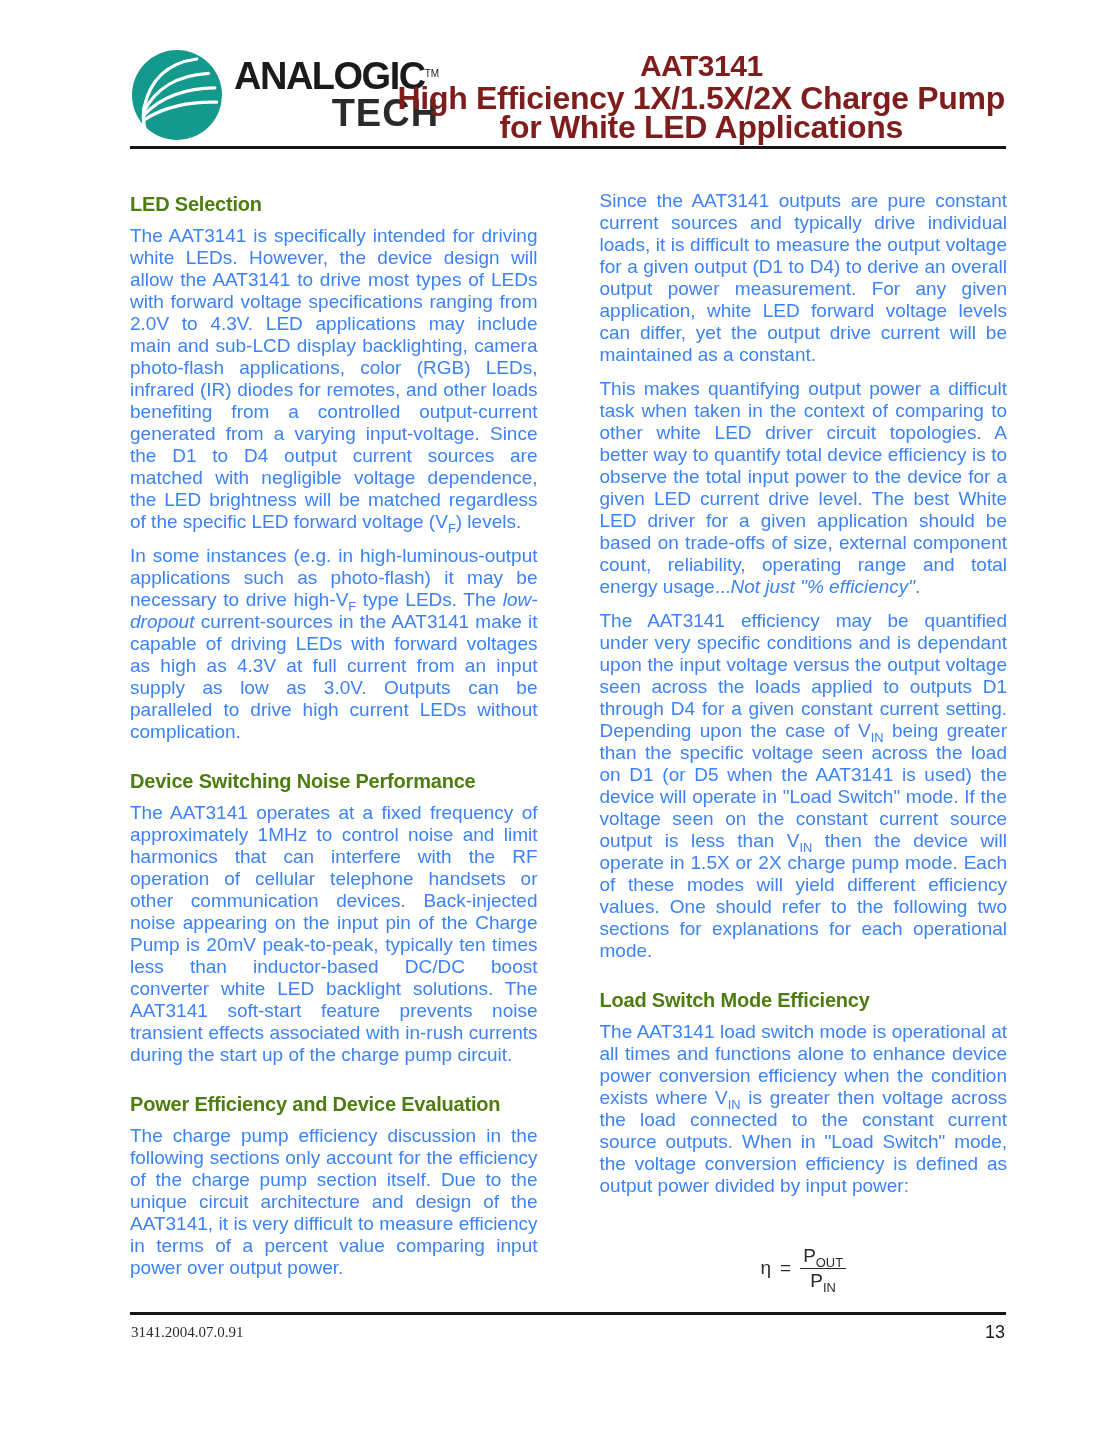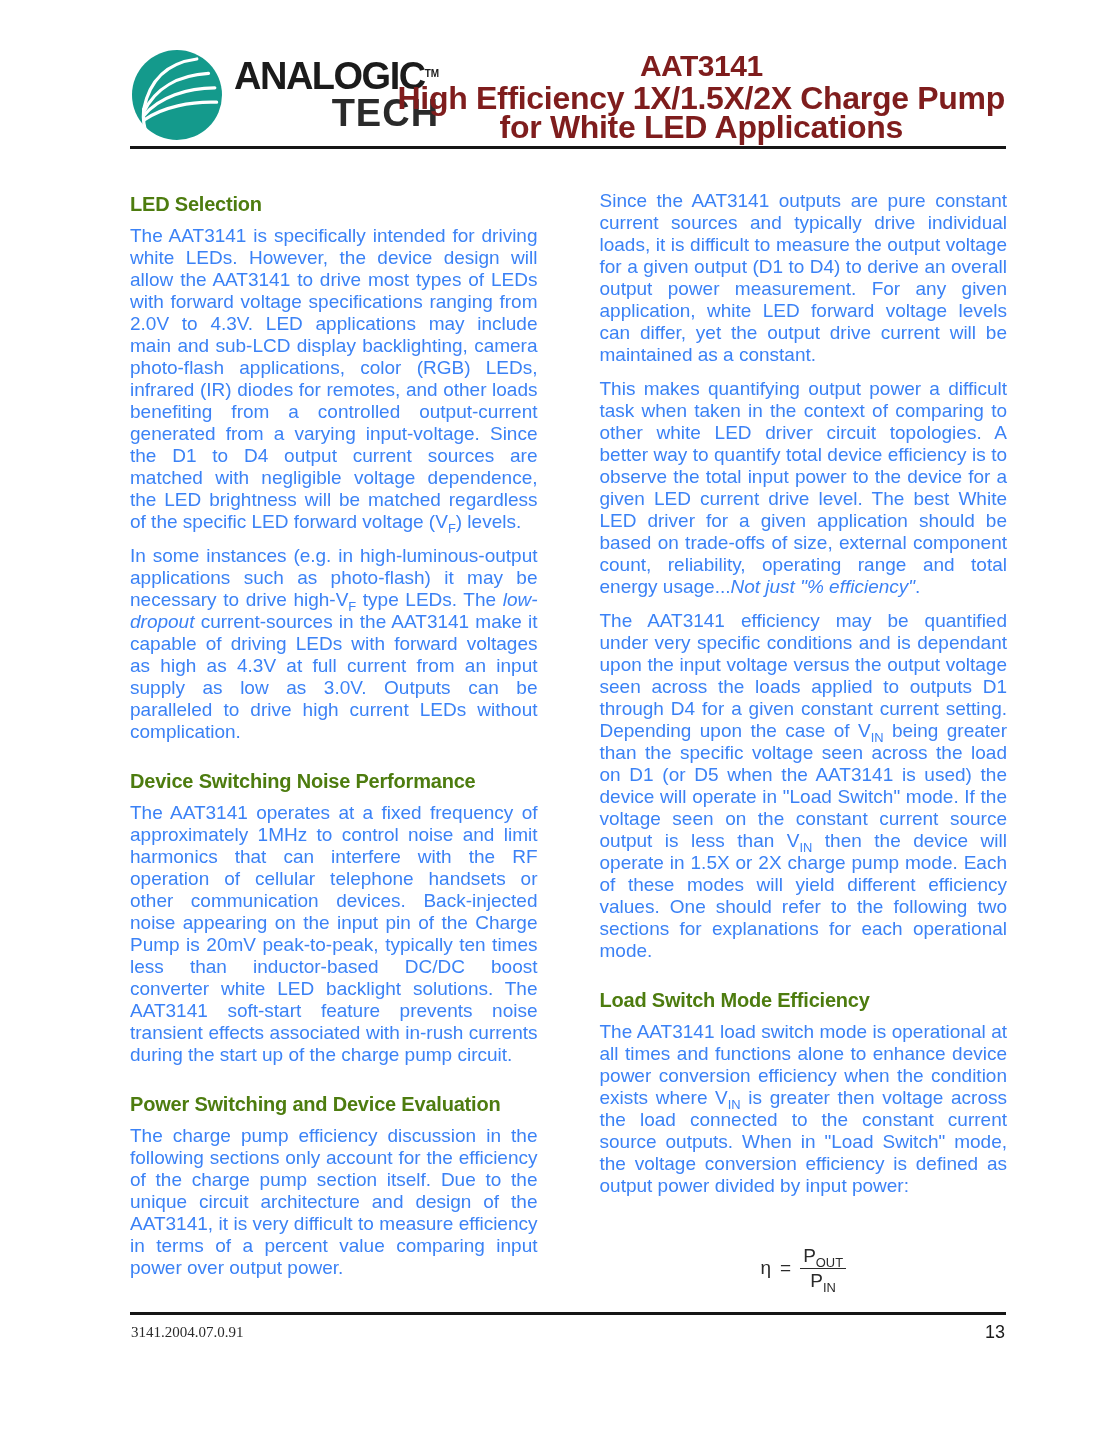--- a/index.html
+++ b/index.html
@@ -7,21 +7,21 @@
   html,body { background:#ffffff; }
   .page {
     position:relative; width:1105px; height:1430px; background:#ffffff;
     font-family:"Liberation Sans", sans-serif; color:var(--ink); overflow:hidden;
   }
   
   .brand { position:absolute; left:132px; top:50px; display:flex; align-items:flex-start; }
   .brand svg { width:90px; height:90px; display:block; }
   .wordmark { margin-left:12px; text-align:right; margin-top:8px; }
   .brand-top { font-size:38px; font-weight:bold; letter-spacing:-1.5px; line-height:36px; color:#1b1b1b; white-space:nowrap; }
-  .brand-tm { font-size:10px; font-weight:bold; vertical-align:top; letter-spacing:0; position:relative; top:-2px;text-align:center; }
+  .brand-tm { font-size:10px; font-weight:normal; vertical-align:top; letter-spacing:0; position:relative; top:-2px;text-align:center; }
   .brand-bottom { font-size:38px; font-weight:bold; letter-spacing:1px; line-height:38px; color:#2a2a2a; }
   .titleblock { position:absolute; right:100px; top:48px; text-align:center; color:#7f1d1d; }
   .part-number { font-size:30px; font-weight:bold; line-height:36px; letter-spacing:-0.5px; }
   .subtitle { font-size:32px; font-weight:bold; line-height:29px; letter-spacing:-0.3px; }
   .rule { position:absolute; left:130px; width:876px; height:3px; background:#161616; }
   .header-rule { top:146px; }
   .footer-rule { top:1312px; }
   
   .columns { position:absolute; left:130px; top:190px; width:877px; display:flex; gap:62px; }
   .col { flex:1 1 0; min-width:0; }
@@ -73,21 +73,21 @@
   <main class="columns">
 
     <section class="col">
       <h2>LED Selection</h2>
       <p><span>The AAT3141 is specifically intended for driving white LEDs.  However, the device design will allow the AAT3141 to drive most types of LEDs with forward voltage specifications ranging from 2.0V to 4.3V.  LED applications may include main and sub-LCD display backlighting, camera photo-flash applications, color (RGB) LEDs, infrared (IR) diodes for remotes, and other loads benefiting from a controlled output-current generated from a varying input-voltage. Since the D1 to D4 output current sources are matched with negligible voltage dependence, the LED brightness will be matched regardless of the specific LED forward voltage (V</span><sub>F</sub><span>) levels.</span></p>
       <p><span>In some instances (e.g. in high-luminous-output applications such as photo-flash) it may be necessary to drive high-V</span><sub>F</sub><span> type LEDs. The </span><em>low-dropout</em><span> current-sources in the AAT3141 make it capable of driving LEDs with forward voltages as high as 4.3V at full current from an input supply as low as 3.0V. Outputs can be paralleled to drive high current LEDs without complication.</span></p>
 
       <h2>Device Switching Noise Performance</h2>
       <p>The AAT3141 operates at a fixed frequency of approximately 1MHz to control noise and limit harmonics that can interfere with the RF operation of cellular telephone handsets or other communication devices. Back-injected noise appearing on the input pin of the Charge Pump is 20mV peak-to-peak, typically ten times less than inductor-based DC/DC boost converter white LED backlight solutions. The AAT3141 soft-start feature prevents noise transient effects associated with in-rush currents during the start up of the charge pump circuit.</p>
 
-      <h2>Power Switching and Device Evaluation</h2>
+      <h2>Power Efficiency and Device Evaluation</h2>
       <p>The charge pump efficiency discussion in the following sections only account for the efficiency of the charge pump section itself. Due to the unique circuit architecture and design of the AAT3141, it is very difficult to measure efficiency in terms of a percent value comparing input power over output power.</p>
     </section>
 
     <section class="col">
       <p>Since the AAT3141 outputs are pure constant current sources and typically drive individual loads, it is difficult to measure the output voltage for a given output (D1 to D4) to derive an overall output power measurement. For any given application, white LED forward voltage levels can differ, yet the output drive current will be maintained as a constant.</p>
       <p><span>This makes quantifying output power a difficult task when taken in the context of comparing to other white LED driver circuit topologies. A better way to quantify total device efficiency is to observe the total input power to the device for a given LED current drive level. The best White LED driver for a given application should be based on trade-offs of size, external component count, reliability, operating range and total energy usage...</span><em>Not just "% efficiency"</em><span>.</span></p>
       <p><span>The AAT3141 efficiency may be quantified under very specific conditions and is dependant upon the input voltage versus the output voltage seen across the loads applied to outputs D1 through D4 for a given constant current setting.  Depending upon the case of V</span><sub>IN</sub><span> being greater than the specific voltage seen across the load on D1 (or D5 when the AAT3141 is used) the device will operate in "Load Switch" mode.  If the voltage seen on the constant current source output is less than V</span><sub>IN</sub><span> then the device will operate in 1.5X or 2X charge pump mode.  Each of these modes will yield different efficiency values.  One should refer to the following two sections for explanations for each operational mode.</span></p>
 
       <h2>Load Switch Mode Efficiency</h2>
       <p><span>The AAT3141 load switch mode is operational at all times and functions alone to enhance device power conversion efficiency when the condition exists where V</span><sub>IN</sub><span> is greater then voltage across the load connected to the constant current source outputs. When in "Load Switch" mode, the voltage conversion efficiency is defined as output power divided by input power:</span></p>

